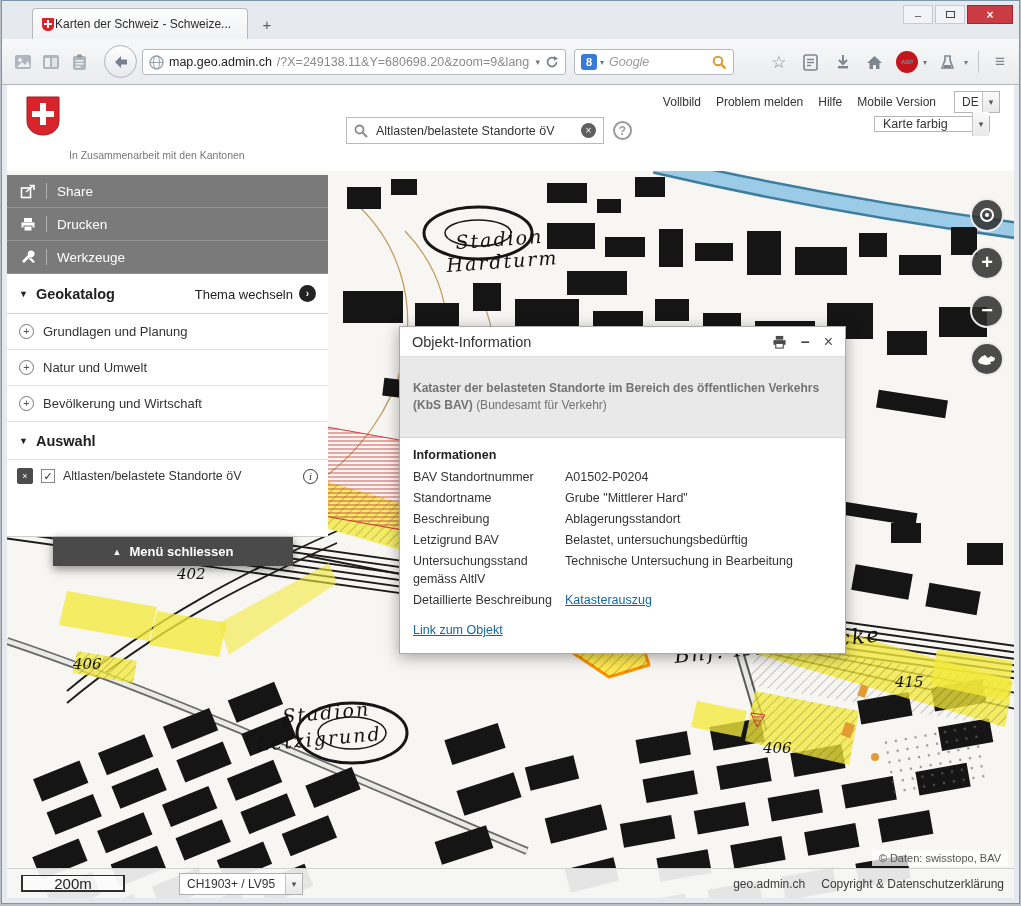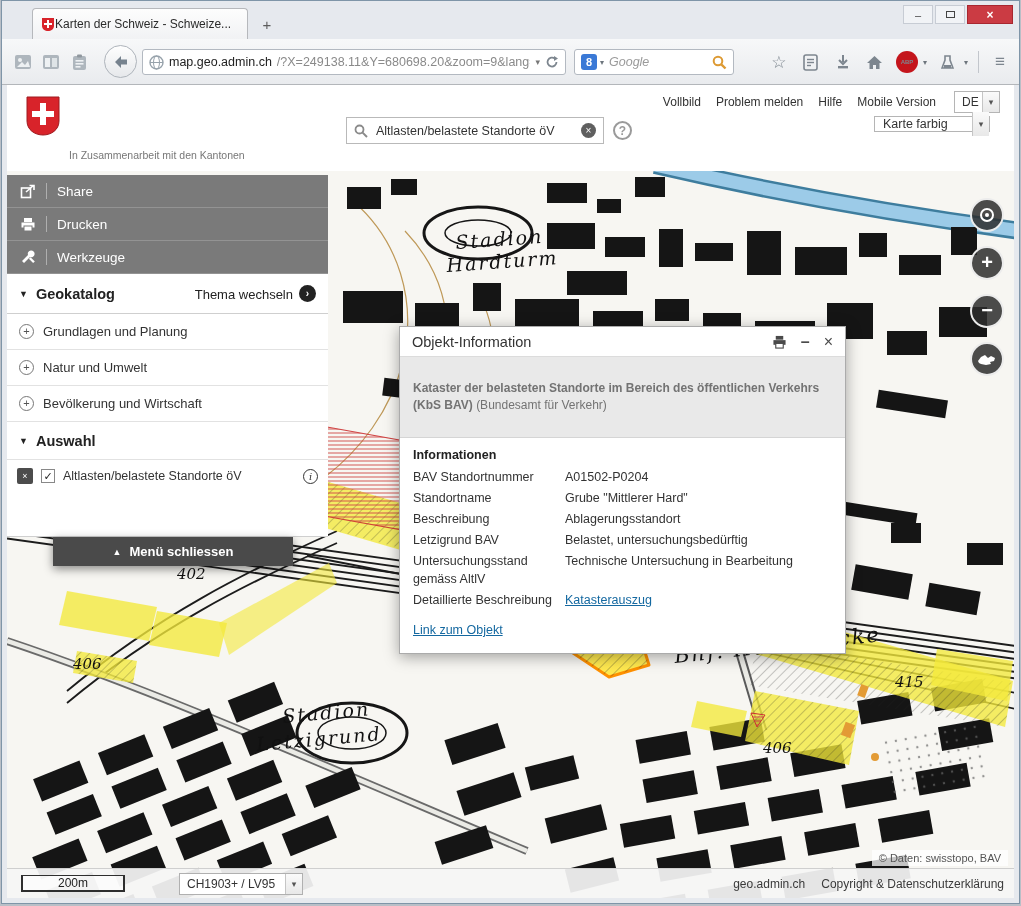--- a/index.html
+++ b/index.html
@@ -133,21 +133,21 @@
   .prow{display:flex;font-size:12.5px;color:#333;margin:3px 0;line-height:1.45;}
   .prow .pl{width:152px;flex:none;}
   .prow .pv{flex:1;}
   a.lnk,.lnk{color:#1468a0;text-decoration:underline;cursor:pointer;}
   .objlink{margin-top:14px;font-size:12.5px;}
 
   
   .gfooter{position:absolute;left:0;right:0;bottom:0;height:30px;background:rgba(245,245,245,.93);
            border-top:1px solid #cfcfcf;z-index:45;}
   .scalebar{position:absolute;left:14px;top:6px;width:104px;height:17px;border:2px solid #2e2e2e;border-top-width:1px;
-            background:rgba(255,255,255,.55);font-size:12px;color:#222;display:flex;align-items:center;justify-content:center;}
+            background:rgba(255,255,255,.55);font-size:15px;color:#222;display:flex;align-items:center;justify-content:center;}
   .crssel{position:absolute;left:172px;top:4px;width:124px;height:22px;border:1px solid #b0b0b0;background:#fff;
           display:flex;align-items:center;font-size:12px;color:#333;}
   .crssel .lab{flex:1;padding-left:7px;white-space:nowrap;}
   .foot-right{position:absolute;right:10px;top:0;height:30px;display:flex;align-items:center;gap:16px;font-size:12px;color:#3a3a3a;}
   .attrib{position:absolute;right:6px;bottom:32px;z-index:44;font-size:11px;color:#555;
           background:rgba(255,255,255,.75);padding:2px 7px;}
 
   svg text.maplabel{font-family:"DejaVu Serif",serif;font-style:italic;fill:#111;}
 </style>
 </head>

